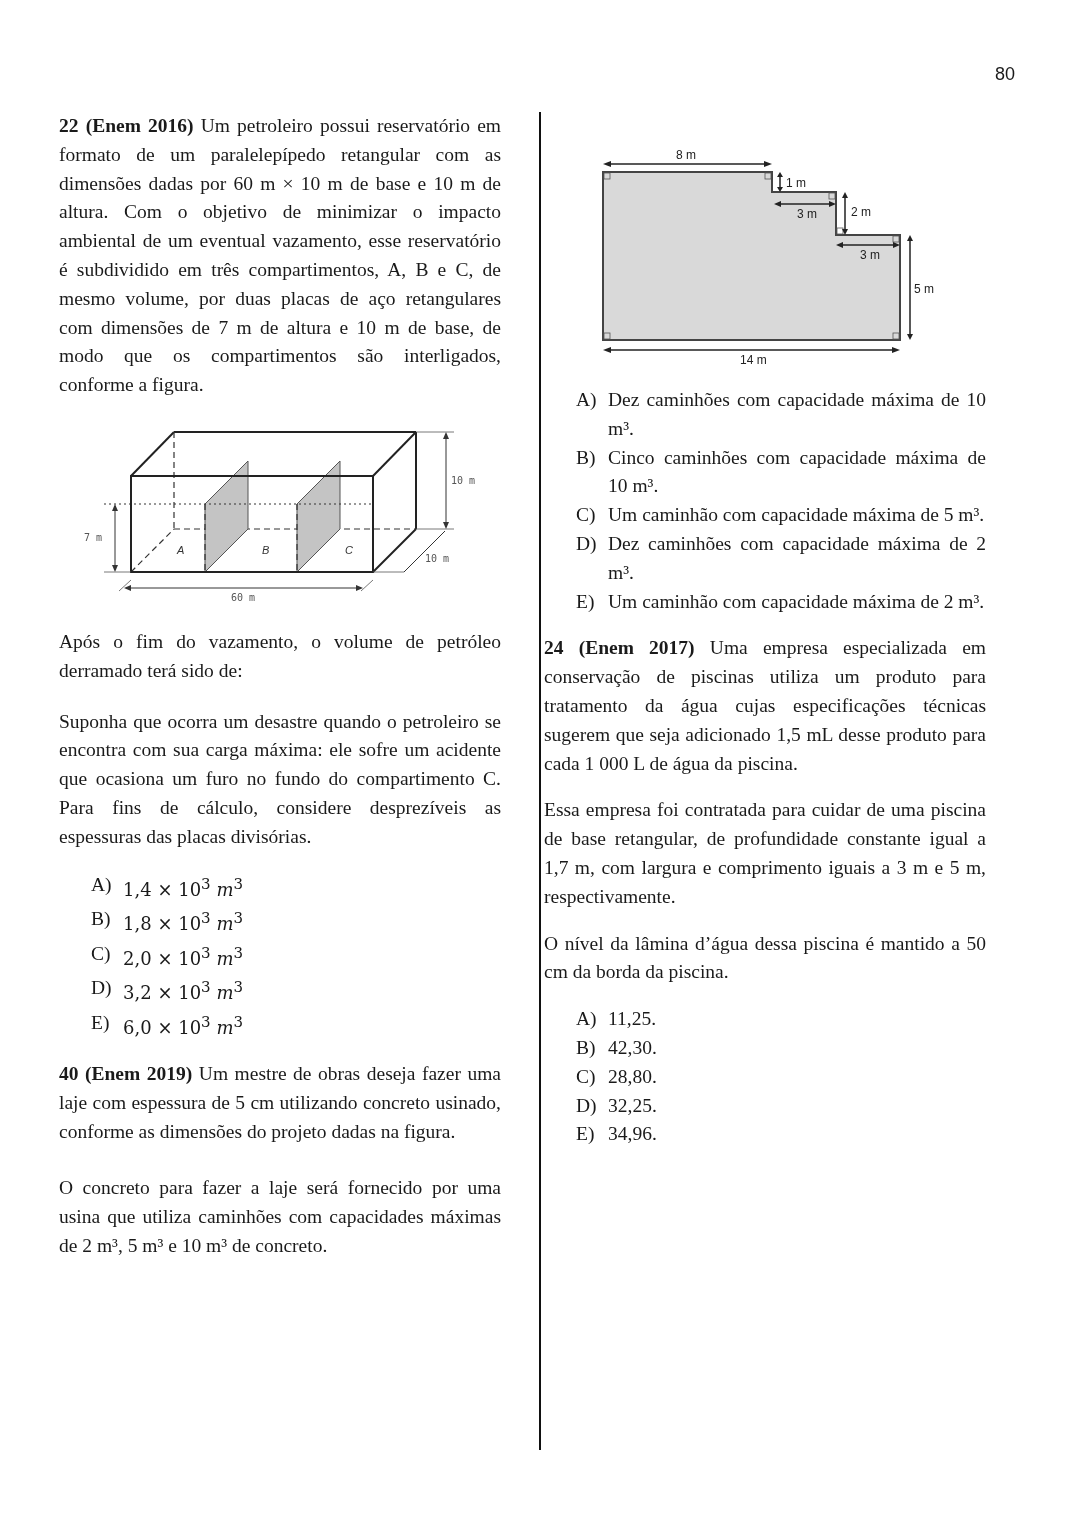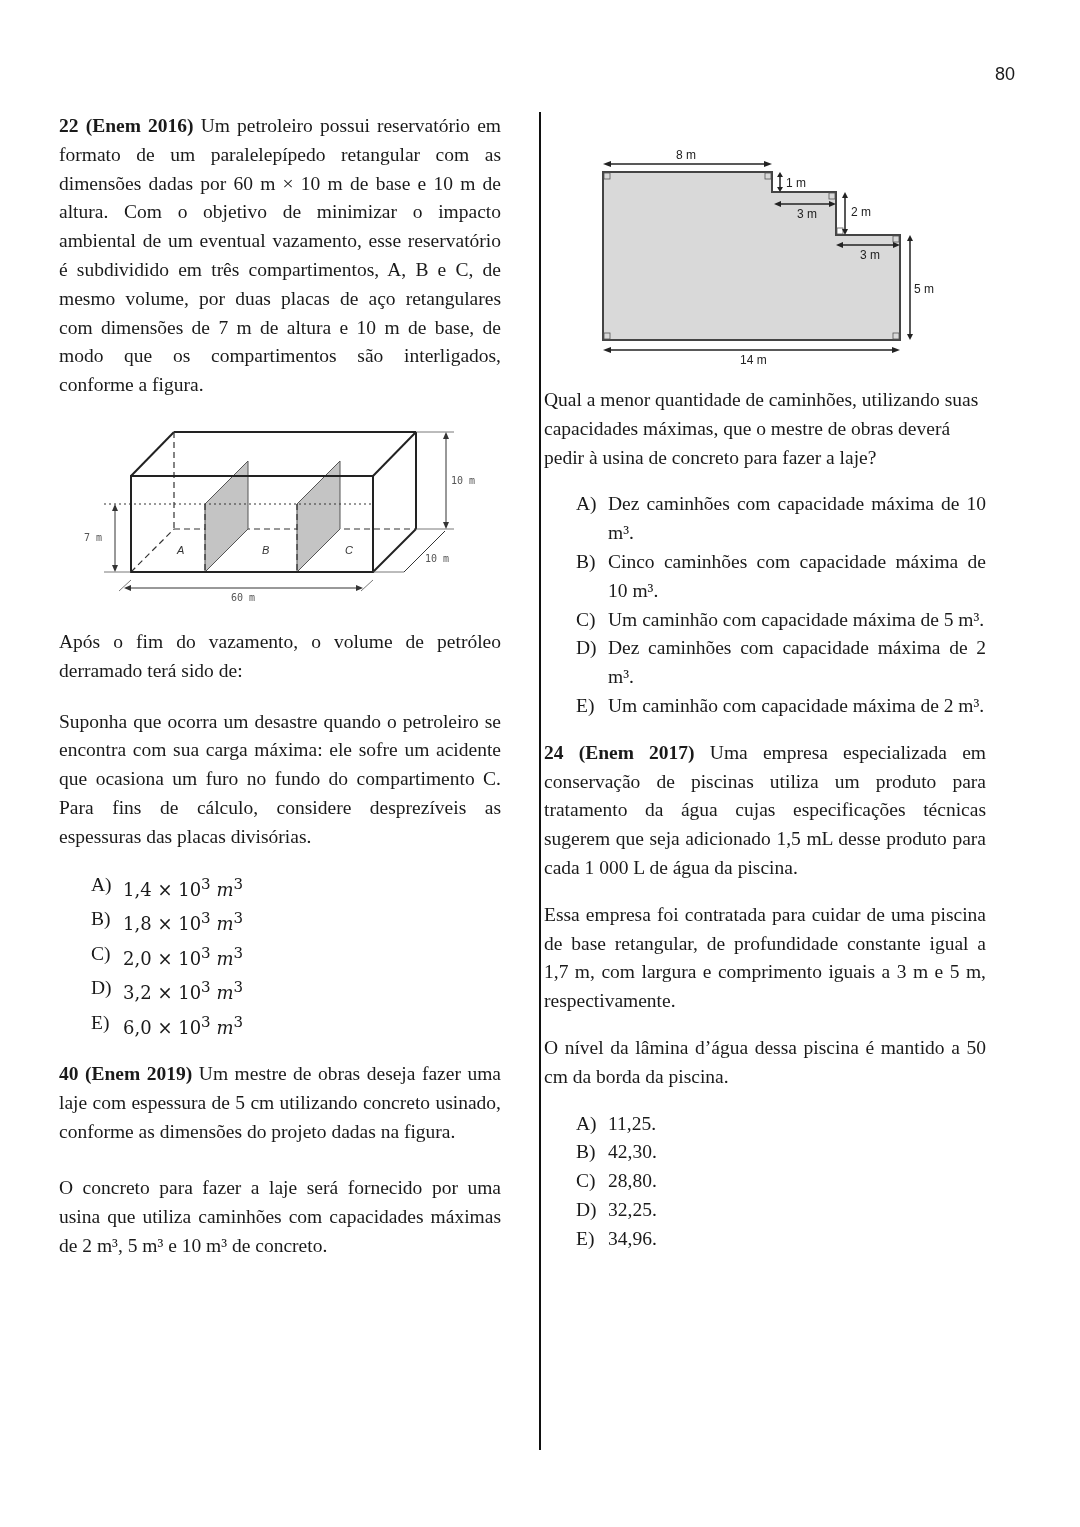--- a/index.html
+++ b/index.html
@@ -164,21 +164,20 @@
       <polygon points="366,196 363,190 369,190" fill="#222"></polygon>
     <text x="370" y="149" font-size="12" fill="#222">5 m</text>
 
     <line x1="62" y1="206" x2="353" y2="206" stroke="#222" stroke-width="1.5"></line>
     <polygon points="59,206 67,203 67,209" fill="#222"></polygon>
       <polygon points="356,206 348,203 348,209" fill="#222"></polygon>
     <text x="196" y="220" font-size="12" fill="#222">14 m</text>
   </svg>
 
   <section>
-    <p class="para" style="text-align:left;">Qual a menor quantidade de caminhões, utilizando suas capacidades máximas, que o mestre de obras deverá pedir à usina de concreto para fazer a laje?</p>
     <div class="options">
       <div class="opt">
           <span class="letter">A)</span>
           <span class="txt">Dez caminhões com capacidade máxima de 10 m³.</span>
         </div>
       <div class="opt">
           <span class="letter">B)</span>
           <span class="txt">Cinco caminhões com capacidade máxima de 10 m³.</span>
         </div>
       <div class="opt">

